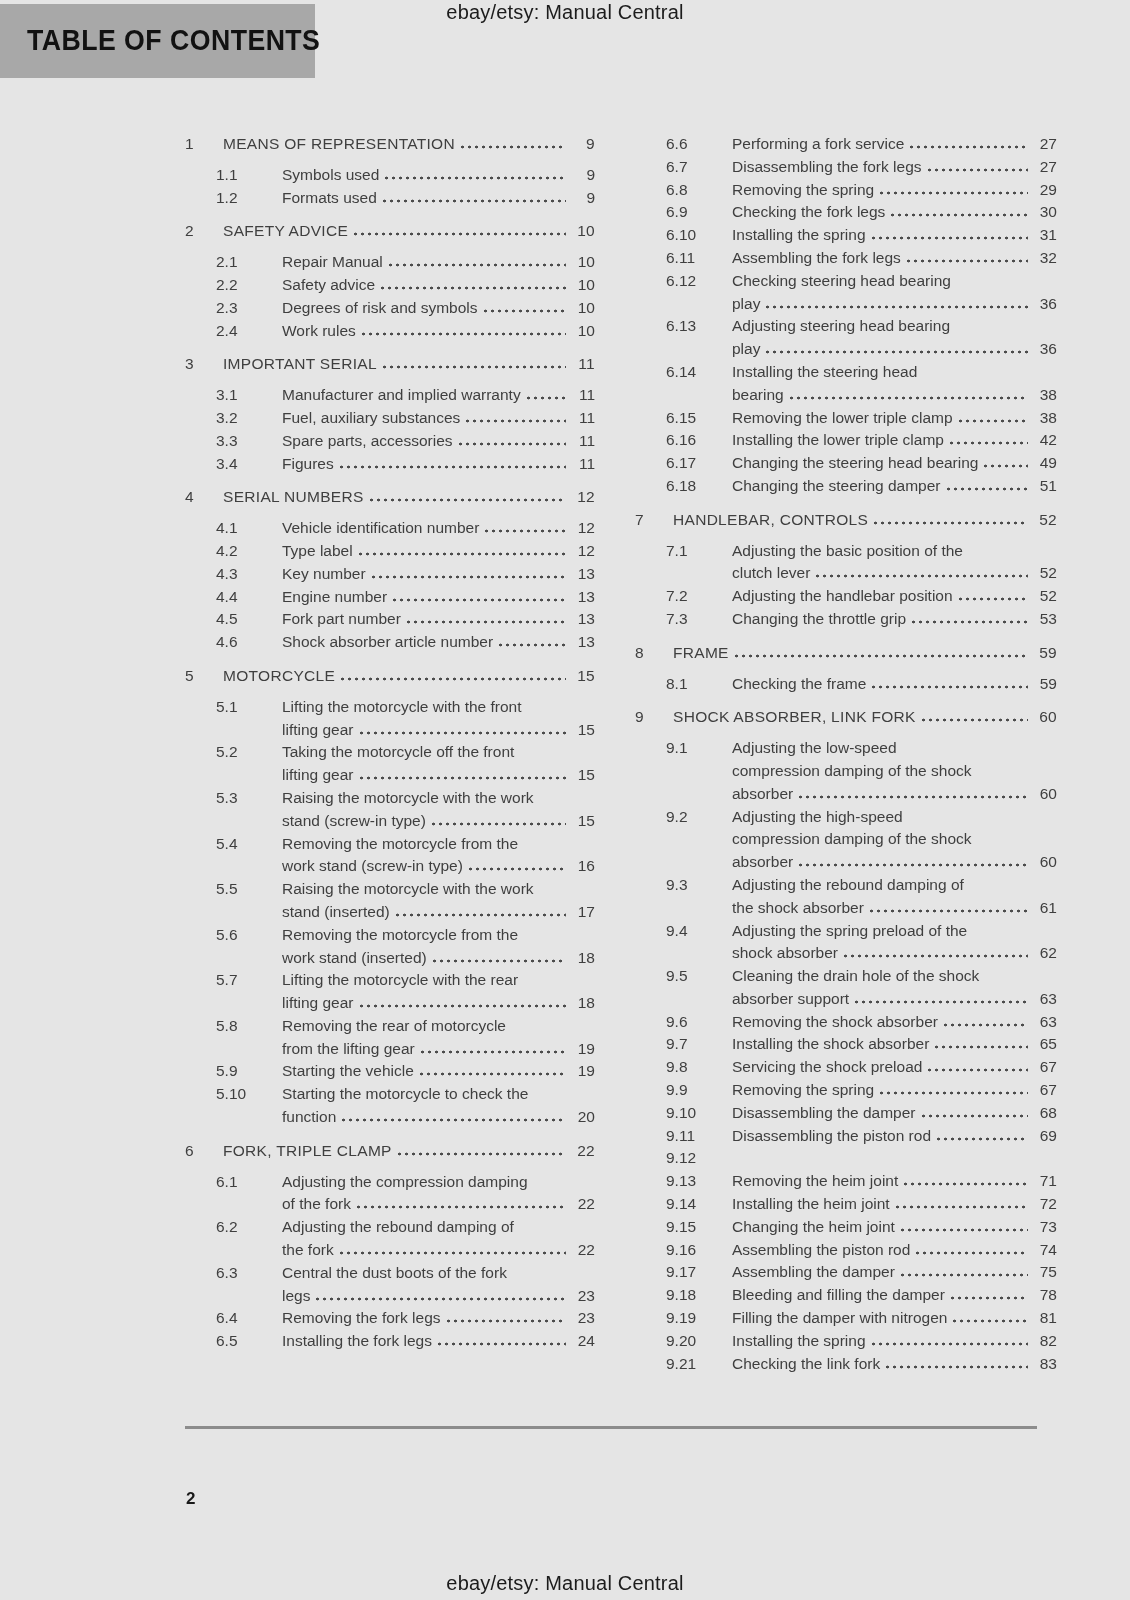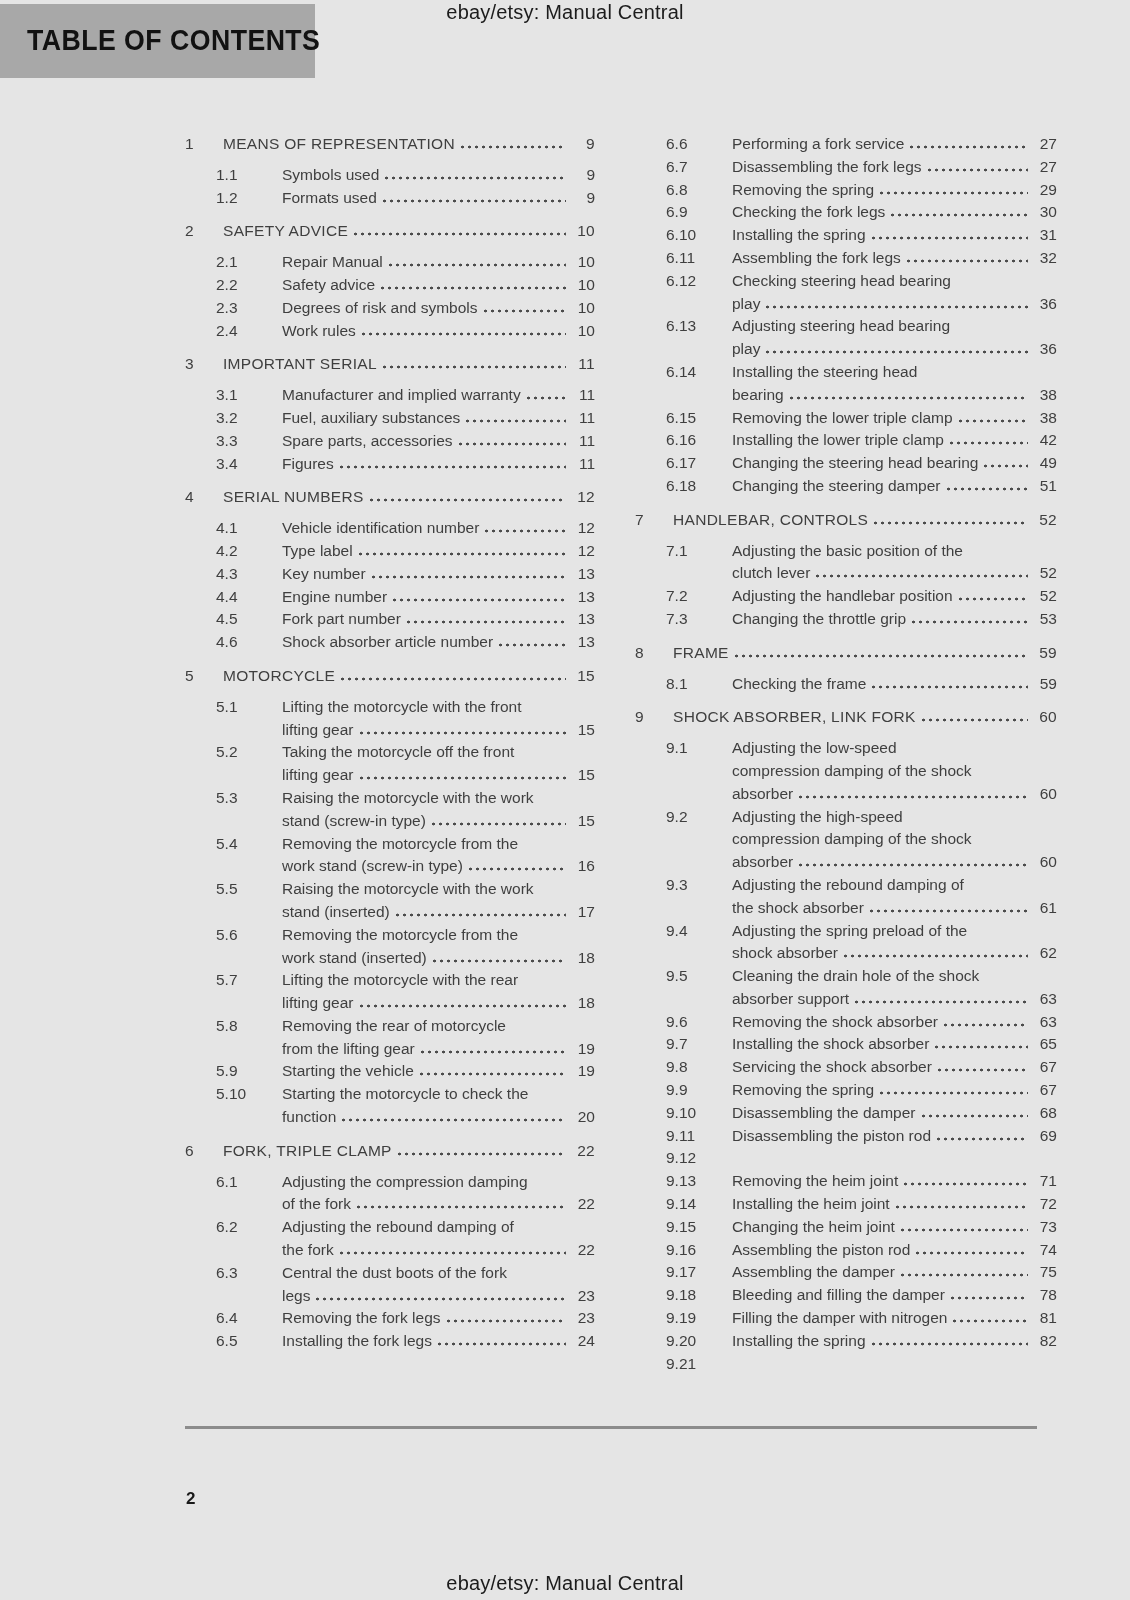--- a/index.html
+++ b/index.html
@@ -718,21 +718,21 @@
             <span class="ltext">Installing the shock absorber</span>
             <span class="leader"></span>
             <span class="pg">65</span>
           </div>
         </div>
       </div>
       <div class="entry section">
         <span class="num">9.8</span>
         <div class="body">
           <div class="lastline">
-            <span class="ltext">Servicing the shock absorber</span>
+            <span class="ltext">Servicing the shock preload</span>
             <span class="leader"></span>
             <span class="pg">67</span>
           </div>
         </div>
       </div>
       <div class="entry section">
         <span class="num">9.9</span>
         <div class="body">
           <div class="lastline">
             <span class="ltext">Removing the spring</span>
@@ -839,19 +839,26 @@
         <div class="body">
           <div class="lastline">
             <span class="ltext">Installing the spring</span>
             <span class="leader"></span>
             <span class="pg">82</span>
           </div>
         </div>
       </div>
       <div class="entry section">
         <span class="num">9.21</span>
+        <div class="body">
+          <div class="lastline">
+            <span class="ltext">Checking the link fork</span>
+            <span class="leader"></span>
+            <span class="pg">83</span>
+          </div>
+        </div>
       </div>
     </div>
 
   <div class="footer-rule"></div>
   <div class="footer-page">2</div>
   <div class="footer-title">ebay/etsy: Manual Central</div>
 </div>
 
 </body></html>

